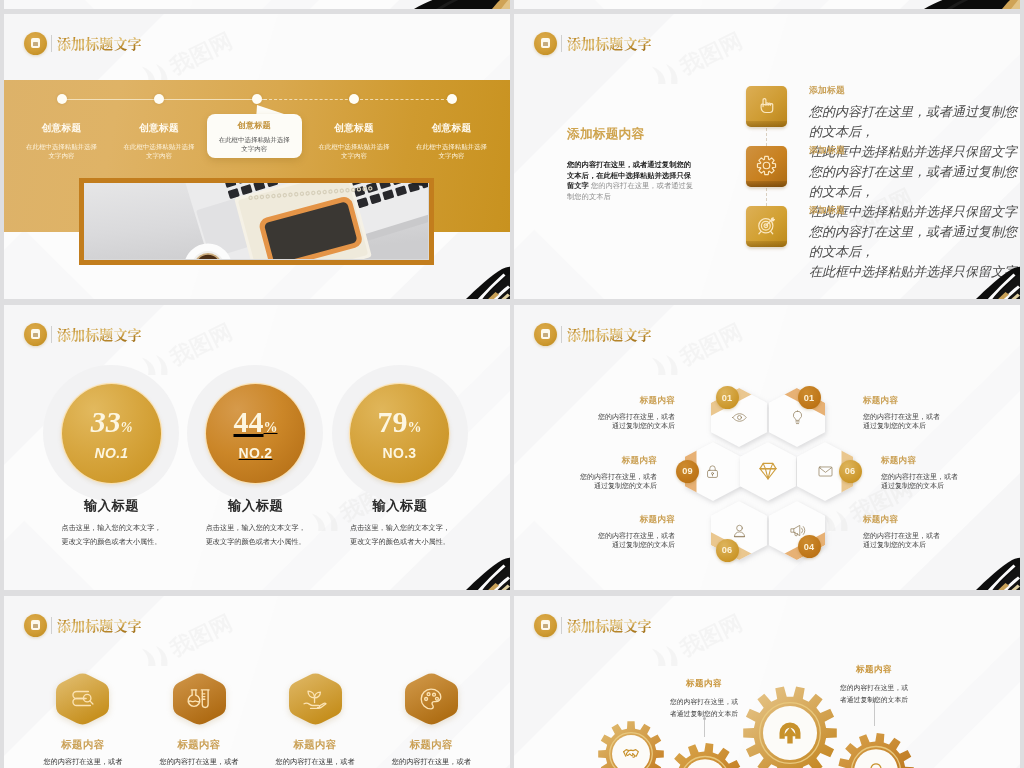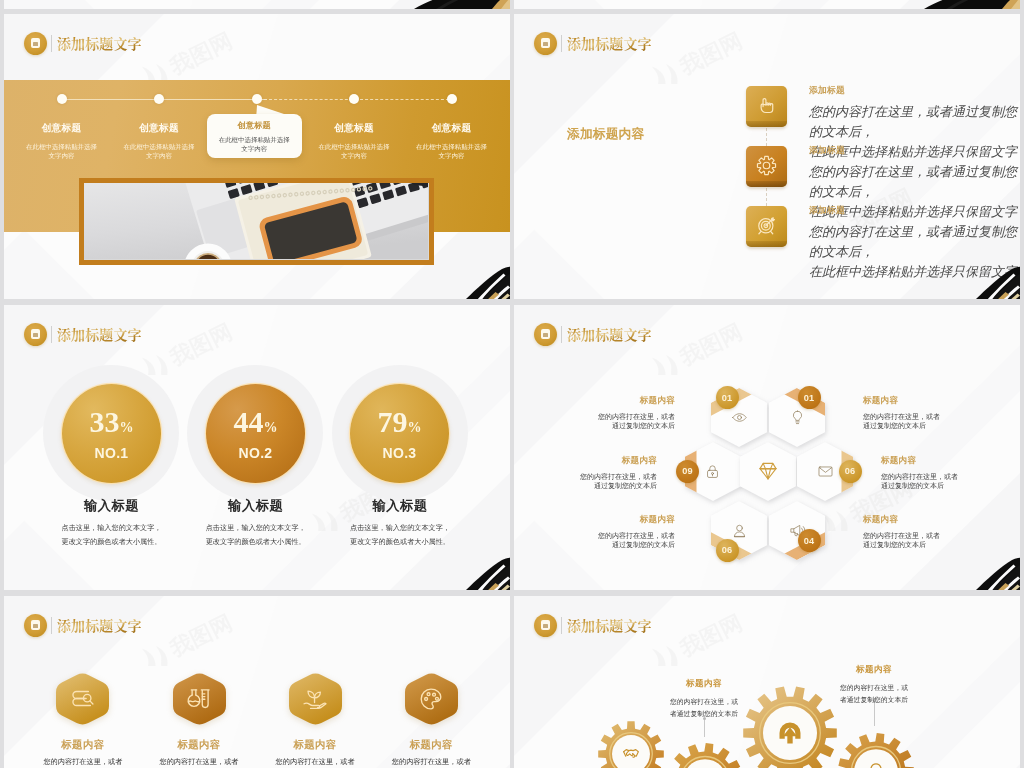--- a/index.html
+++ b/index.html
@@ -436,20 +436,21 @@
         <span class="hd-circ">
           <span class="hd-sq">
             <i></i>
           </span>
         </span>
         <span class="hd-div"></span>
         <span class="hd-txt">添加标题文字</span>
       </div>
       <div class="s2-lead">
         <h3>添加标题内容</h3>
+        <p><b>您的内容打在这里，或者通过复制您的文本后，在此框中选择粘贴并选择只保留文字</b> <span>您的内容打在这里，或者通过复制您的文本后</span></p>
       </div>
       <div class="s2-conn" style="top:114px;height:18px;left:252px;"></div>
       <div class="s2-conn" style="top:174px;height:18px;left:252px;"></div>
       <div class="s2-row" style="top:72px;">
         <div class="s2-ico" style="background:linear-gradient(135deg,#dcae55 0%,#cf9c33 55%,#b9831a 100%);">
           <span style="position:absolute;left:0;bottom:0;width:41px;height:6px;background:linear-gradient(180deg,rgba(140,96,12,.28),rgba(120,80,8,.55));"></span>
           <span style="position:absolute;left:9px;top:8px;z-index:2;">
             <svg width="23" height="23" viewBox="0 0 24 24" fill="none" stroke="#fbe7c0" color="#fbe7c0" stroke-width="1.25" stroke-linecap="round" stroke-linejoin="round" style="opacity:1">
               <path d="M8.4 13.1V6.3a1.5 1.5 0 0 1 3 0v5.4m0-1.2a1.2 1.2 0 0 1 2.4 0v1.2m0-1a1.2 1.2 0 0 1 2.4 0v1m0-.7a1.2 1.2 0 0 1 2.3 0v4.9a3.4 3.4 0 0 1-3.4 3.4h-3.7a5 5 0 0 1-5-5v-2.3a1.5 1.5 0 0 1 2.6-1.1z"></path>
             </svg>
@@ -534,28 +535,28 @@
           <span class="hd-sq">
             <i></i>
           </span>
         </span>
         <span class="hd-div"></span>
         <span class="hd-txt">添加标题文字</span>
       </div>
       <div class="s3-outer" style="left:39px;top:60px;"></div>
       <div class="s3-outer" style="left:183px;top:60px;"></div>
       <div class="s3-outer" style="left:328px;top:60px;"></div>
-      <div class="s3-circ" style="left:58px;top:79px;background:radial-gradient(circle at 32% 26%,#e2b95e 0%,#d7a63f 45%,#c8901d 100%);box-shadow:0 0 0 1.2px rgba(255,226,170,.85), 0 2px 5px rgba(150,105,20,.18);">
+      <div class="s3-circ" style="left:58px;top:79px;background:radial-gradient(circle at 32% 26%,#e2b95e 0%,#d7a63f 45%,#c8901d 100%);box-shadow:0 0 0 1.2px rgba(255,226,170,.85), 0 2px 5px rgba(150,105,20,.18);font-style:italic;">
         <div style="display:flex;align-items:baseline;">
           <span class="s3-val">33</span>
           <span class="s3-unit">%</span>
         </div>
         <div class="s3-rank">NO.1</div>
       </div>
-      <div class="s3-circ" style="left:202px;top:79px;background:radial-gradient(circle at 32% 26%,#d69a4b 0%,#cb8628 45%,#b06a12 100%);box-shadow:0 0 0 1.2px rgba(255,226,170,.85), 0 2px 5px rgba(150,105,20,.18);">
+      <div class="s3-circ" style="left:202px;top:79px;background:radial-gradient(circle at 32% 26%,#d69a4b 0%,#cb8628 45%,#b06a12 100%);box-shadow:0 0 0 1.2px rgba(255,226,170,.85), 0 2px 5px rgba(150,105,20,.18);text-decoration:underline;">
         <div style="display:flex;align-items:baseline;">
           <span class="s3-val">44</span>
           <span class="s3-unit">%</span>
         </div>
         <div class="s3-rank">NO.2</div>
       </div>
       <div class="s3-circ" style="left:346px;top:79px;background:radial-gradient(circle at 32% 26%,#e0b65a 0%,#d5a33c 45%,#c68e1c 100%);box-shadow:0 0 0 1.2px rgba(255,226,170,.85), 0 2px 5px rgba(150,105,20,.18);">
         <div style="display:flex;align-items:baseline;">
           <span class="s3-val">79</span>
           <span class="s3-unit">%</span>
@@ -713,21 +714,21 @@
         </div>
         <div class="s4-badge" style="left:162.0px;top:154.5px;background:radial-gradient(circle at 36% 28%,#cd8b2f,#bd7416 72%,#a76210);box-shadow:0 1px 3px rgba(150,110,30,.30);">
           <span>09</span>
         </div>
         <div class="s4-badge" style="left:324.5px;top:154.5px;background:radial-gradient(circle at 36% 28%,#ddb45c,#cb9629 72%,#bb8418);box-shadow:0 1px 3px rgba(150,110,30,.30);">
           <span>06</span>
         </div>
         <div class="s4-badge" style="left:201.5px;top:233.5px;background:radial-gradient(circle at 36% 28%,#ddb45c,#cb9629 72%,#bb8418);box-shadow:0 1px 3px rgba(150,110,30,.30);">
           <span>06</span>
         </div>
-        <div class="s4-badge" style="left:283.5px;top:224px;background:radial-gradient(circle at 36% 28%,#cd8b2f,#bd7416 72%,#a76210);box-shadow:0 1px 3px rgba(150,110,30,.30);">
+        <div class="s4-badge" style="left:283.5px;top:230px;background:radial-gradient(circle at 36% 28%,#cd8b2f,#bd7416 72%,#a76210);box-shadow:0 1px 3px rgba(150,110,30,.30);">
           <span>04</span>
         </div>
       </div>
       <div class="s4-lbl" style="right:345px;top:90px;text-align:right;">
         <h4>标题内容</h4>
         <p style="white-space:pre-line">您的内容打在这里，或者
 通过复制您的文本后</p>
       </div>
       <div class="s4-lbl" style="left:349px;top:90px;text-align:left;">
         <h4>标题内容</h4>

